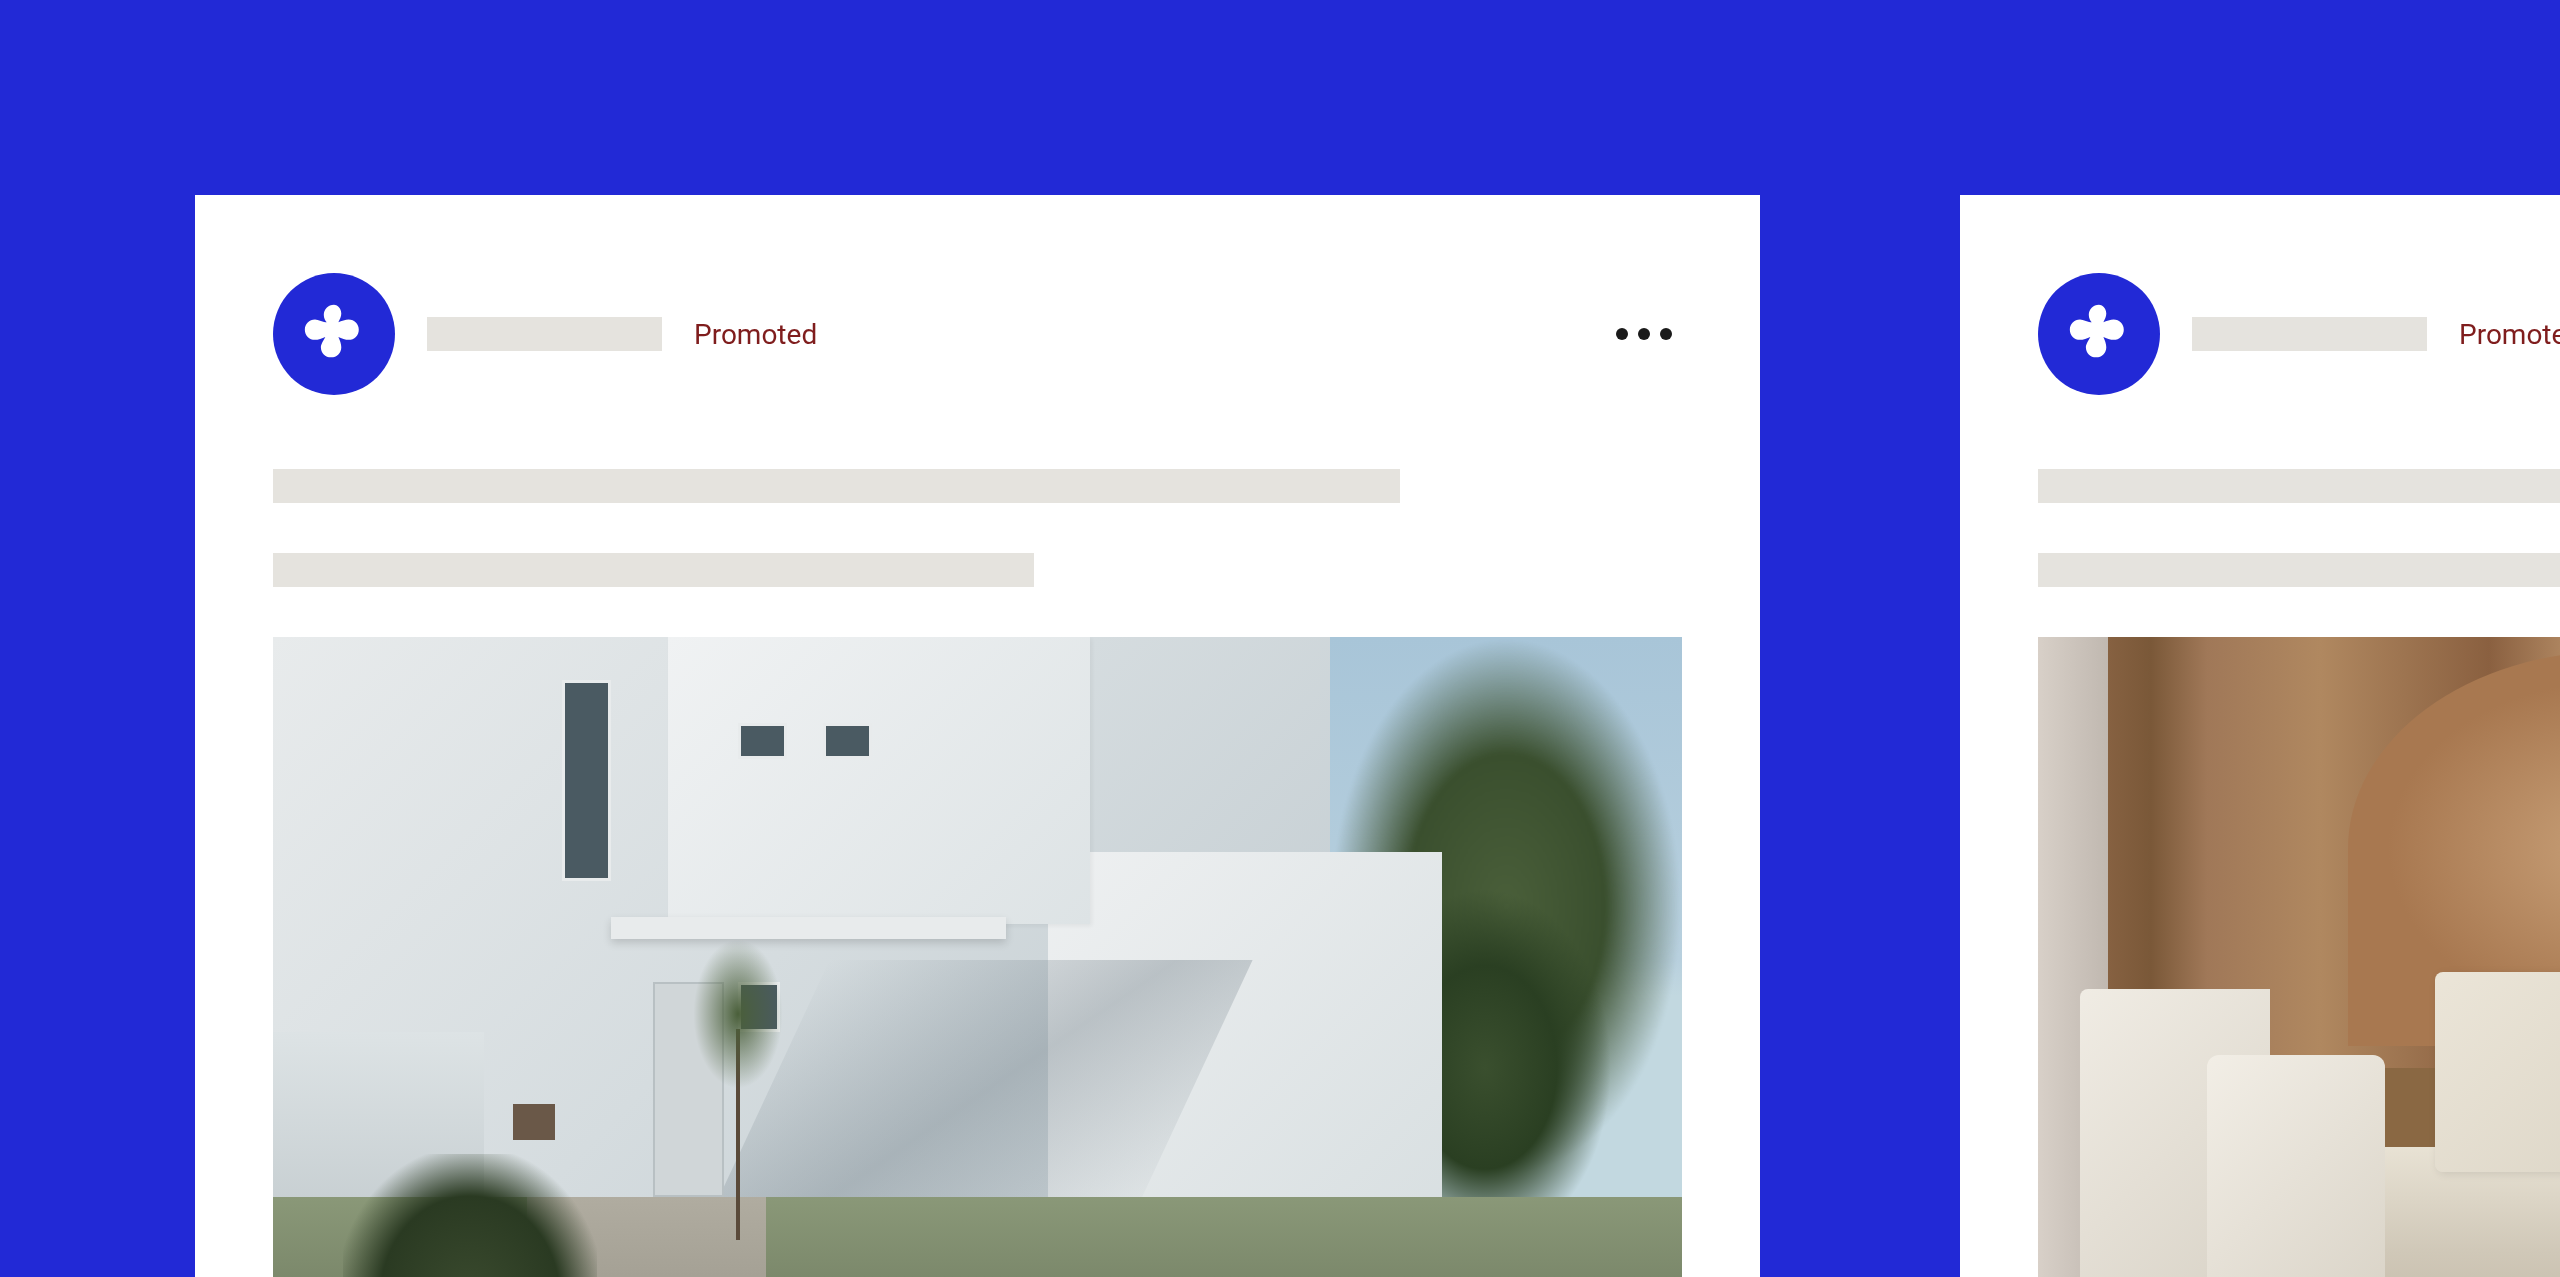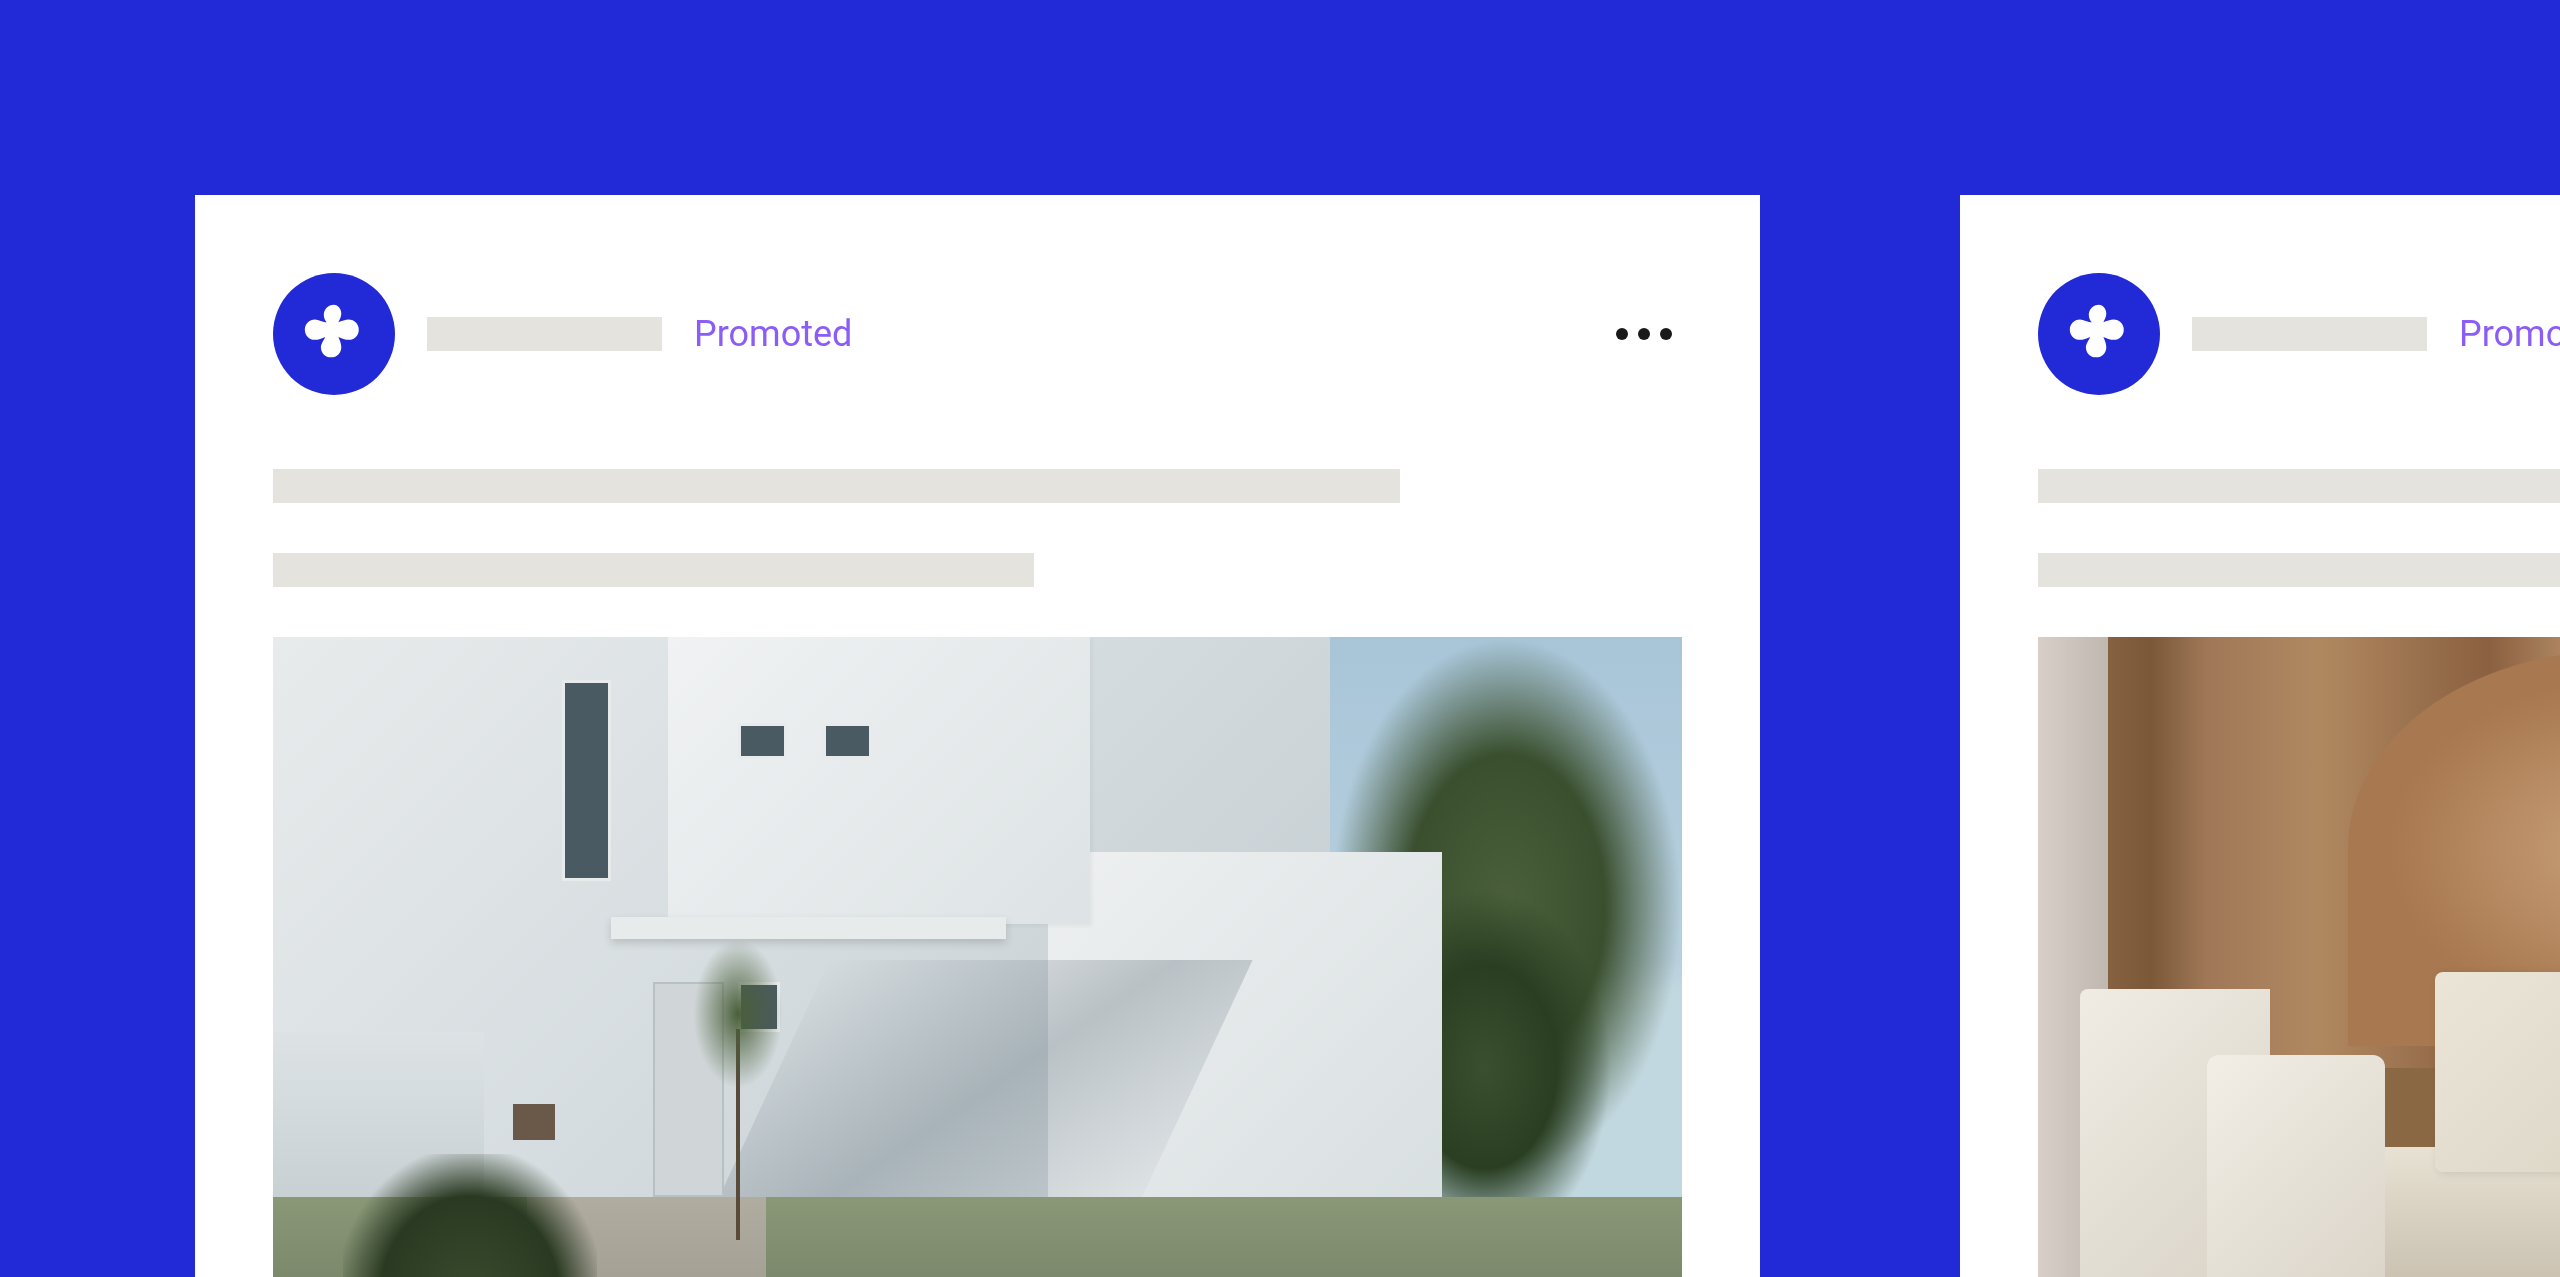--- a/index.html
+++ b/index.html
@@ -56,22 +56,22 @@
       height: 70px;
     }
     
     .name-placeholder {
       width: 235px;
       height: 34px;
       background: #e5e3de;
     }
     
     .promoted {
-      color: #8b5cf6;
-      font-size: 36px;
+      color: #7f1d1d;
+      font-size: 28px;
     }
     
     .spacer {
       flex: 1;
     }
     
     .more-dots {
       display: flex;
       gap: 10px;
       padding-right: 10px;

